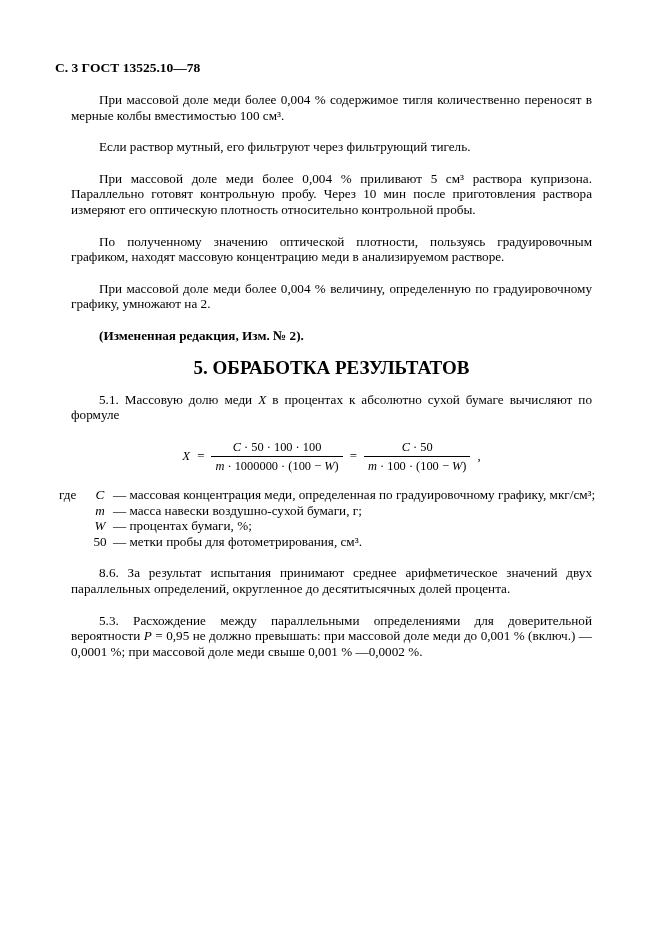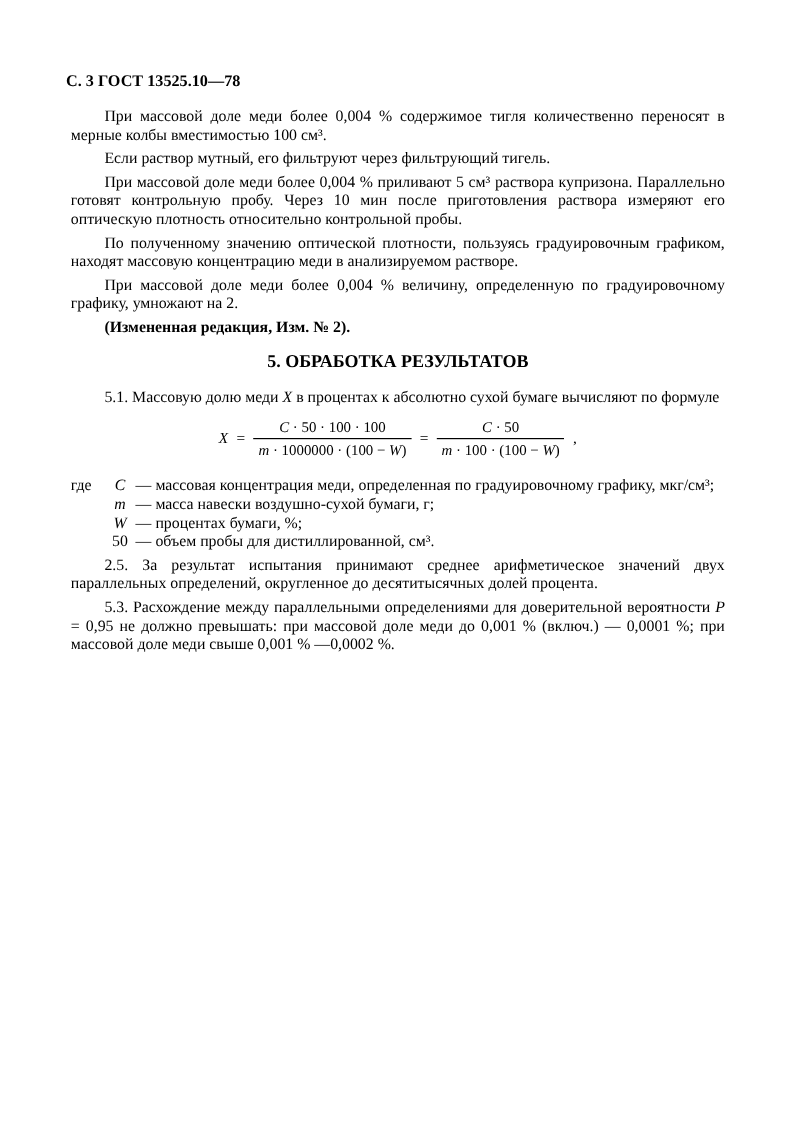--- a/index.html
+++ b/index.html
@@ -21,32 +21,32 @@
     padding: 60px 53px 0 55px;
     background: #ffffff;
   }
   .doc-header {
     font-weight: bold;
     font-size: 13.5px;
     line-height: 16px;
     margin-bottom: 13px;
   }
   .body-text p {
-    margin: 4px;
+    margin: 16px;
     font-size: 13.2px;
     line-height: 15.6px;
     text-align: justify;
   }
   .body-text p.indent { text-indent: 28px; }
   .note {
     font-weight: bold;
   }
   .section-title {
     font-weight: bold;
-    font-size: 15px;
+    font-size: 19px;
     line-height: 16px;
     text-align: center;
     margin: 13px 0 13px 0;
   }
   .formula-row {
     display: flex;
     justify-content: center;
     align-items: center;
     gap: 7px;
     font-size: 12.8px;
@@ -135,22 +135,22 @@
         <span class="deftext">— масса навески воздушно-сухой бумаги, г;</span>
       </div>
       <div class="defrow">
         <span class="prefix"></span>
         <span class="term var">W</span>
         <span class="deftext">— процентах бумаги, %;</span>
       </div>
       <div class="defrow">
         <span class="prefix"></span>
         <span class="term">50</span>
-        <span class="deftext">— объем пробы для дистиллированной, см³.</span>
+        <span class="deftext">— метки пробы для фотометрирования, см³.</span>
       </div>
     </div>
 
-    <p class="indent">2.5. За результат испытания принимают среднее арифметическое значений двух параллельных определений, округленное до десятитысячных долей процента.</p>
+    <p class="indent">8.6. За результат испытания принимают среднее арифметическое значений двух параллельных определений, округленное до десятитысячных долей процента.</p>
 
     <p class="indent"><span>5.3. Расхождение между параллельными определениями для доверительной вероятности </span><span class="var">P</span><span> = 0,95 не должно превышать: при массовой доле меди до 0,001 % (включ.) — 0,0001 %; при массовой доле меди свыше 0,001 % —0,0002 %.</span></p>
 
   </div>
 </div>
 
 </body></html>

